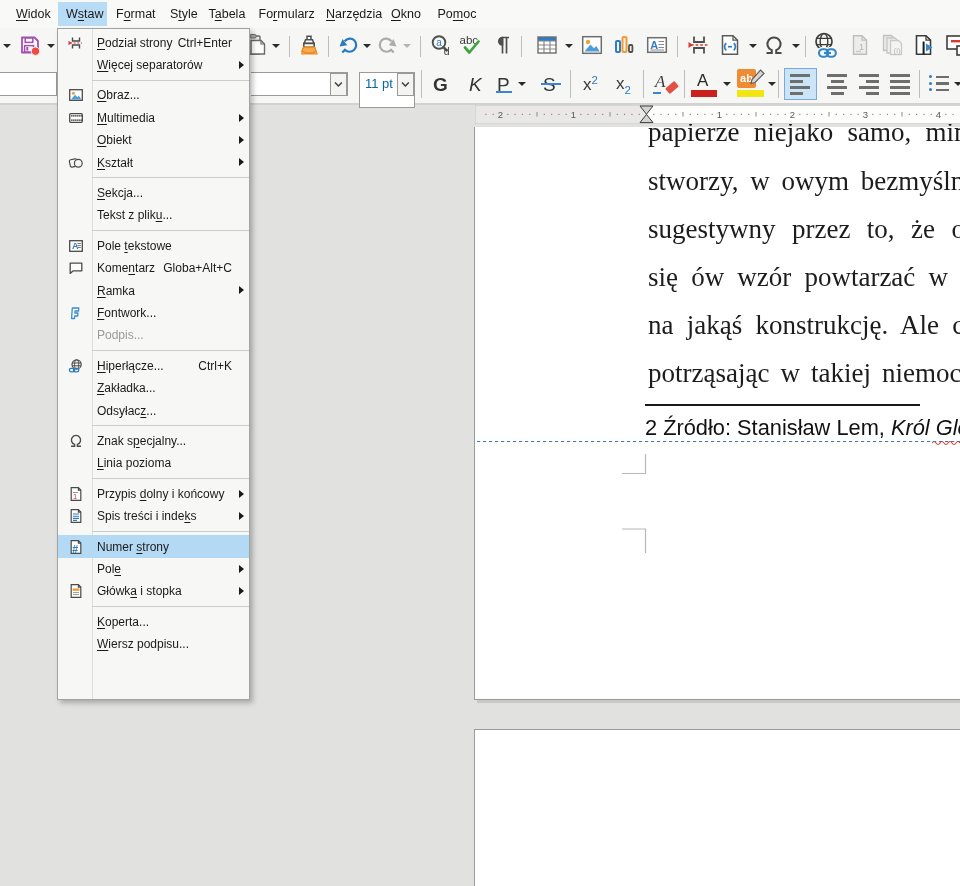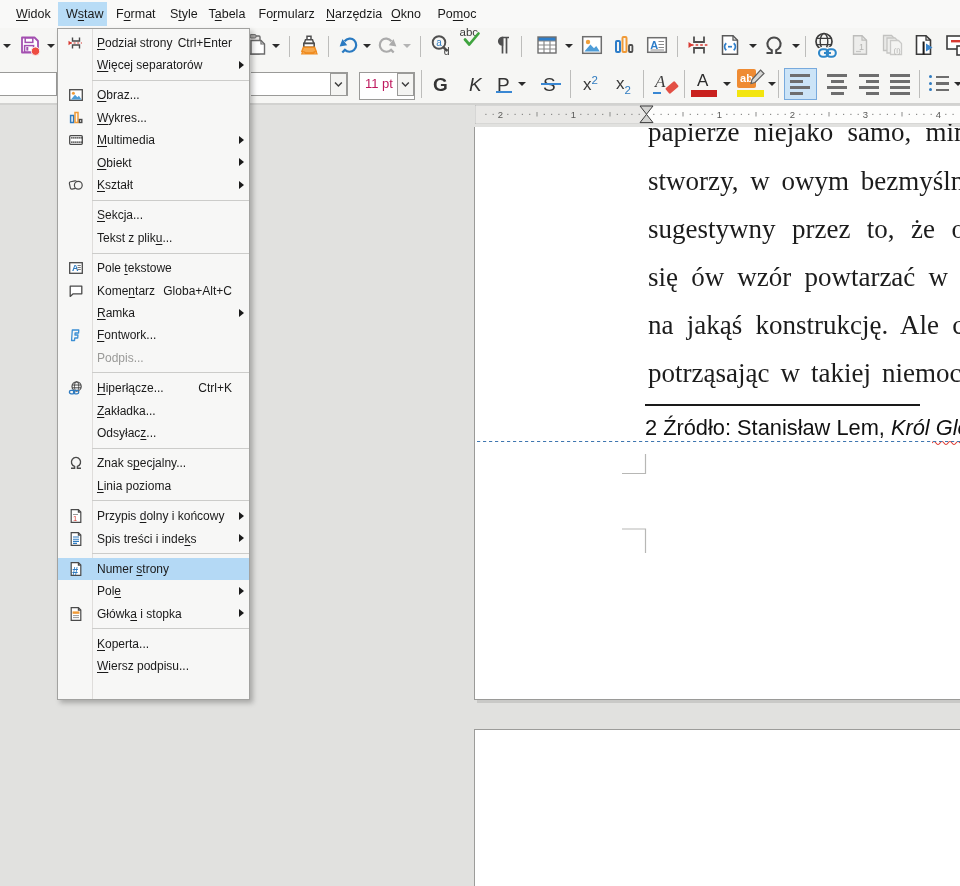--- a/index.html
+++ b/index.html
@@ -73,21 +73,21 @@
         <path d="M20.4 13.4 L12.8 12.2 L17.5 5.9 z" fill="#ababab"></path>
       </svg></div>
     <div style="position:absolute;left:403px;top:44px;width:0;height:0;border-left:4px solid transparent;border-right:4px solid transparent;border-top:4.5px solid #b4b4b4"></div>
     <div style="position:absolute;left:420px;top:36px;width:1px;height:21px;background:#bdbdbb"></div>
     <div style="position:absolute;left:429px;top:33px"><svg style="" width="24" height="24" viewBox="0 0 24 24">
         <circle cx="10" cy="9.5" r="6.3" fill="none" stroke="#4f4f4f" stroke-width="1.9"></circle>
         <path d="M14.6 14.4 L17.6 17.4" stroke="#4f4f4f" stroke-width="2.6" stroke-linecap="round"></path>
         <text x="7.2" y="13" font-family="Liberation Sans" font-size="10" fill="#2f7bc0">a</text>
         <text x="14.8" y="21.5" font-family="Liberation Sans" font-size="10.5" fill="#3f3f3f">d</text>
       </svg></div>
-    <div style="position:absolute;left:458px;top:25px"><svg style="" width="28" height="24" viewBox="0 0 28 24">
+    <div style="position:absolute;left:458px;top:33px"><svg style="" width="28" height="24" viewBox="0 0 28 24">
         <text x="1.5" y="10.5" font-family="Liberation Sans" font-size="11.5" fill="#3a3a3a">abc</text>
         <path d="M7 14.5 l4.3 5 L20.5 8.5" fill="none" stroke="#3fa43f" stroke-width="2.7" stroke-linecap="round" stroke-linejoin="round"></path>
       </svg></div>
     <div style="position:absolute;left:490px;top:33px"><svg style="" width="24" height="24" viewBox="0 0 24 24">
         <path d="M12.5 20.5 V4.5 h6.5 M16.5 20.5 V4.8" fill="none" stroke="#4f4f4f" stroke-width="1.7"></path>
         <path d="M12.5 12 a3.8 3.8 0 0 1 0 -7.6 z" fill="#4f4f4f" stroke="#4f4f4f" stroke-width="1.5"></path>
       </svg></div>
     <div style="position:absolute;left:521px;top:36px;width:1px;height:21px;background:#bdbdbb"></div>
     <div style="position:absolute;left:535px;top:33px"><svg style="" width="24" height="24" viewBox="0 0 24 24">
         <rect x="3" y="4" width="18" height="16" fill="#fff"></rect>
@@ -165,21 +165,21 @@
         <rect x="2" y="3" width="17" height="13" fill="#fff" stroke="#3c3c3c" stroke-width="1.6"></rect>
         <path d="M6 8.2 h9" stroke="#d83a32" stroke-width="2.4"></path>
         <rect x="12" y="13" width="11" height="9" fill="#fff" stroke="#3c3c3c" stroke-width="1.6"></rect>
         <path d="M15 17.5 h5" stroke="#7a7a7a" stroke-width="1.6"></path>
       </svg></div>
     <div style="position:absolute;left:-20px;top:72px;width:77px;height:24px;background:#fff;border:1px solid #9a9a98;box-sizing:border-box"></div>
     <div style="position:absolute;left:251px;top:72px;width:97px;height:24px;background:#fff;border:1px solid #9a9a98;border-left:none;box-sizing:border-box"></div>
     <div style="position:absolute;left:330px;top:73px;width:17px;height:23px;background:#f4f4f2;border:1px solid #9a9a98;box-sizing:border-box"><svg width="15" height="21" viewBox="0 0 15 21">
         <path d="M4 8.5 l3.4 3.6 L10.8 8.5" fill="none" stroke="#3c3c3c" stroke-width="1.4"></path>
       </svg></div>
-    <div style="position:absolute;left:359px;top:72px;width:56px;height:28px;background:#fff;border:1px solid #9a9a98;box-sizing:border-box;font:13px 'Liberation Sans',sans-serif;color:#be185d;padding:3px 0 0 5px">11 pt</div>
+    <div style="position:absolute;left:359px;top:72px;width:56px;height:36px;background:#fff;border:1px solid #9a9a98;box-sizing:border-box;font:13px 'Liberation Sans',sans-serif;color:#0369a1;padding:3px 0 0 5px">11 pt</div>
     <div style="position:absolute;left:397px;top:73px;width:17px;height:23px;background:#f4f4f2;border:1px solid #9a9a98;box-sizing:border-box"><svg width="15" height="21" viewBox="0 0 15 21">
         <path d="M4 8.5 l3.4 3.6 L10.8 8.5" fill="none" stroke="#3c3c3c" stroke-width="1.4"></path>
       </svg></div>
     <div style="position:absolute;left:421px;top:70px;width:1px;height:28px;background:#bdbdbb"></div>
     <div class="fbtn" style="left:433px;font-weight:bold">G</div>
     <div class="fbtn" style="left:469px;font-style:italic">K</div>
     <div class="fbtn" style="left:497px">P</div>
     <div style="position:absolute;left:496px;top:91px;width:16px;height:2.4px;background:#3987d3"></div>
     <div style="position:absolute;left:518px;top:82px;width:0;height:0;border-left:4px solid transparent;border-right:4px solid transparent;border-top:4.5px solid #2b2b2b"></div>
     <div class="fbtn" style="left:543px">S</div>
@@ -348,30 +348,20 @@
           <rect x="1.7" y="2.7" width="12.6" height="10.6" fill="#fff" stroke="#4a4a4a" stroke-width="1.3"></rect>
           <circle cx="5.4" cy="6.2" r="1.5" fill="#f09a36"></circle>
           <path d="M3 12.4 L7 7.8 L9.4 10.2 L10.9 8.8 L13.4 12.4 z" fill="#4e9dd8"></path>
         </svg>
       </span>
       <span class="ml"><u>O</u>braz...</span>
     </div>
     <div class="mi">
       <span class="mic">
         <svg style="" width="16" height="16" viewBox="0 0 16 16">
-          <rect x="2.6" y="5.5" width="3" height="7" fill="none" stroke="#2f7bc0" stroke-width="1.5"></rect>
-          <rect x="7" y="2.5" width="3" height="10" fill="none" stroke="#f09a36" stroke-width="1.5"></rect>
-          <rect x="11.4" y="9.5" width="2.4" height="3" fill="none" stroke="#4a4a4a" stroke-width="1.4"></rect>
-        </svg>
-      </span>
-      <span class="ml"><u>W</u>ykres...</span>
-    </div>
-    <div class="mi">
-      <span class="mic">
-        <svg style="" width="16" height="16" viewBox="0 0 16 16">
           <rect x="1.7" y="3.7" width="12.6" height="8.6" rx="1" fill="#fff" stroke="#4a4a4a" stroke-width="1.3"></rect>
           <rect x="3.1" y="5.1" width="1.5" height="1.5" fill="#4a4a4a"></rect>
           <rect x="5.1" y="5.1" width="1.5" height="1.5" fill="#4a4a4a"></rect>
           <rect x="7.1" y="5.1" width="1.5" height="1.5" fill="#4a4a4a"></rect>
           <rect x="9.1" y="5.1" width="1.5" height="1.5" fill="#4a4a4a"></rect>
           <rect x="11.1" y="5.1" width="1.5" height="1.5" fill="#4a4a4a"></rect>
           <rect x="13.1" y="5.1" width="1.5" height="1.5" fill="#4a4a4a"></rect>
           <rect x="3.1" y="9.4" width="1.5" height="1.5" fill="#4a4a4a"></rect>
           <rect x="5.1" y="9.4" width="1.5" height="1.5" fill="#4a4a4a"></rect>
           <rect x="7.1" y="9.4" width="1.5" height="1.5" fill="#4a4a4a"></rect>

